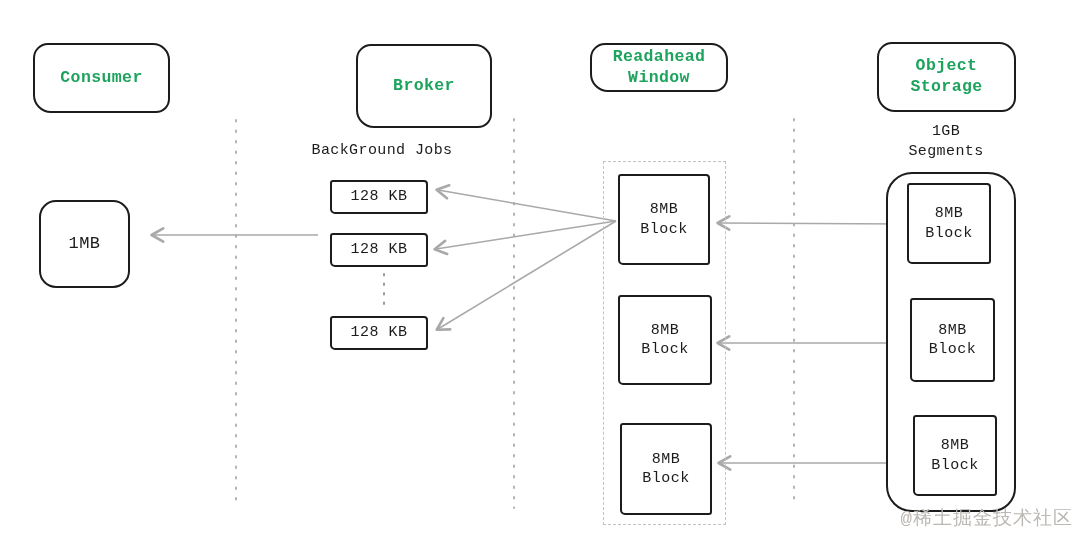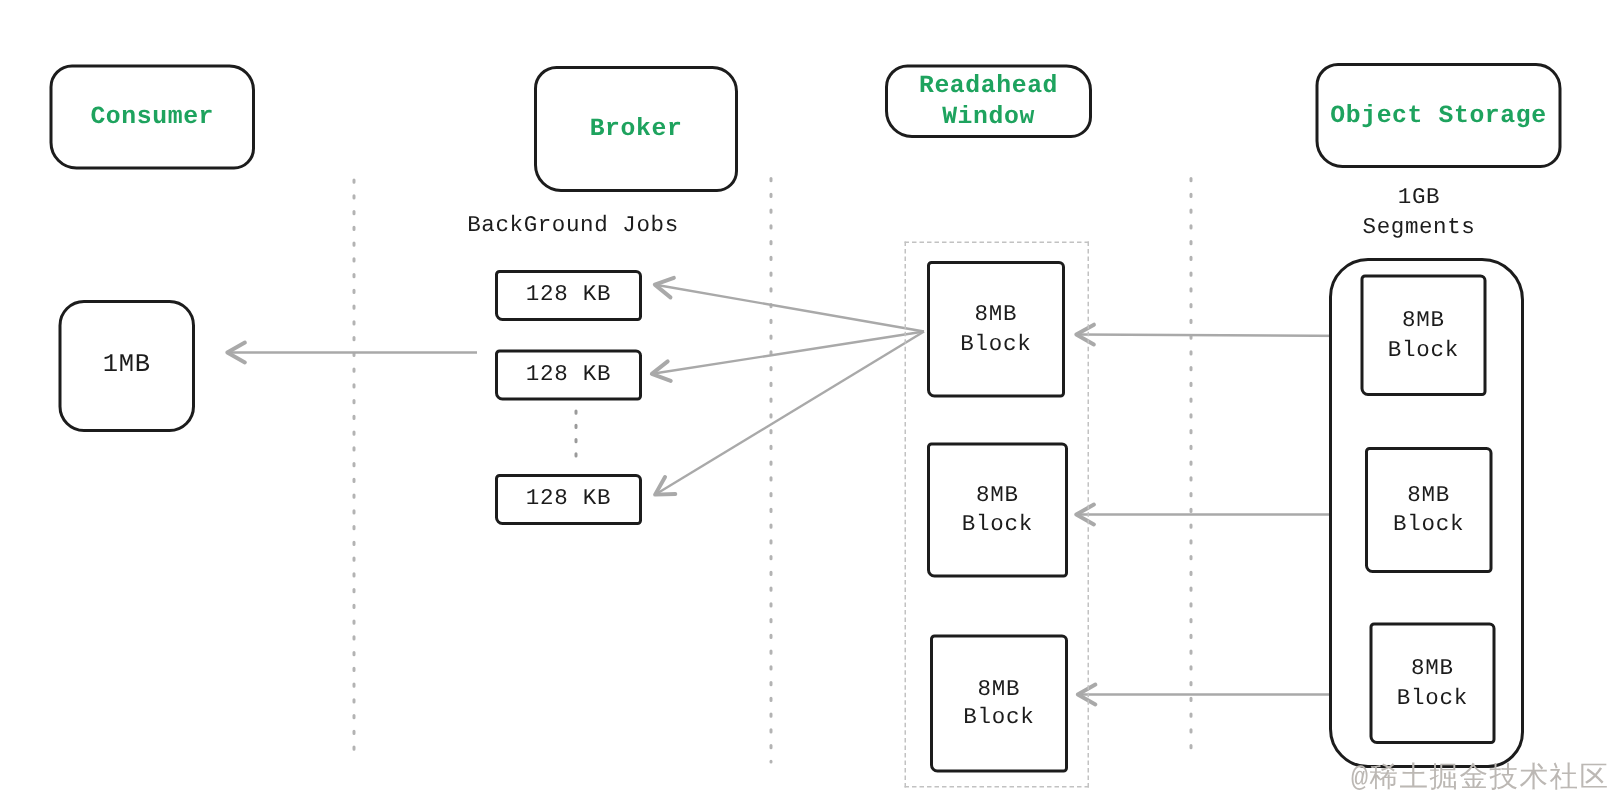--- a/index.html
+++ b/index.html
@@ -109,21 +109,21 @@
 
   <div class="abs title-box" style="left:312px; top:44px; width:136px; height:84px;margin-left:44px;">
     <span class="title-text">Broker</span>
   </div>
 
   <div class="abs title-box" style="left:590px; top:43px; width:138px; height:49px;">
     <span class="title-text">Readahead
 Window</span>
   </div>
 
-  <div class="abs title-box" style="left:877px; top:42px; width:164px; height:70px;">
+  <div class="abs title-box" style="left:877px; top:42px; width:139px; height:70px;">
     <span class="title-text">Object Storage</span>
   </div>
 
   <div class="abs free-label" style="left:300px; top:141px; width:164px;text-align:center;">BackGround Jobs</div>
 
   <div class="abs free-label" style="left:885px; top:122px; width:122px;">1GB
 Segments</div>
 
   <div class="abs node-box" style="left:39px; top:200px; width:91px; height:88px; font-size:17px;border-radius:17px;">1MB</div>
 

